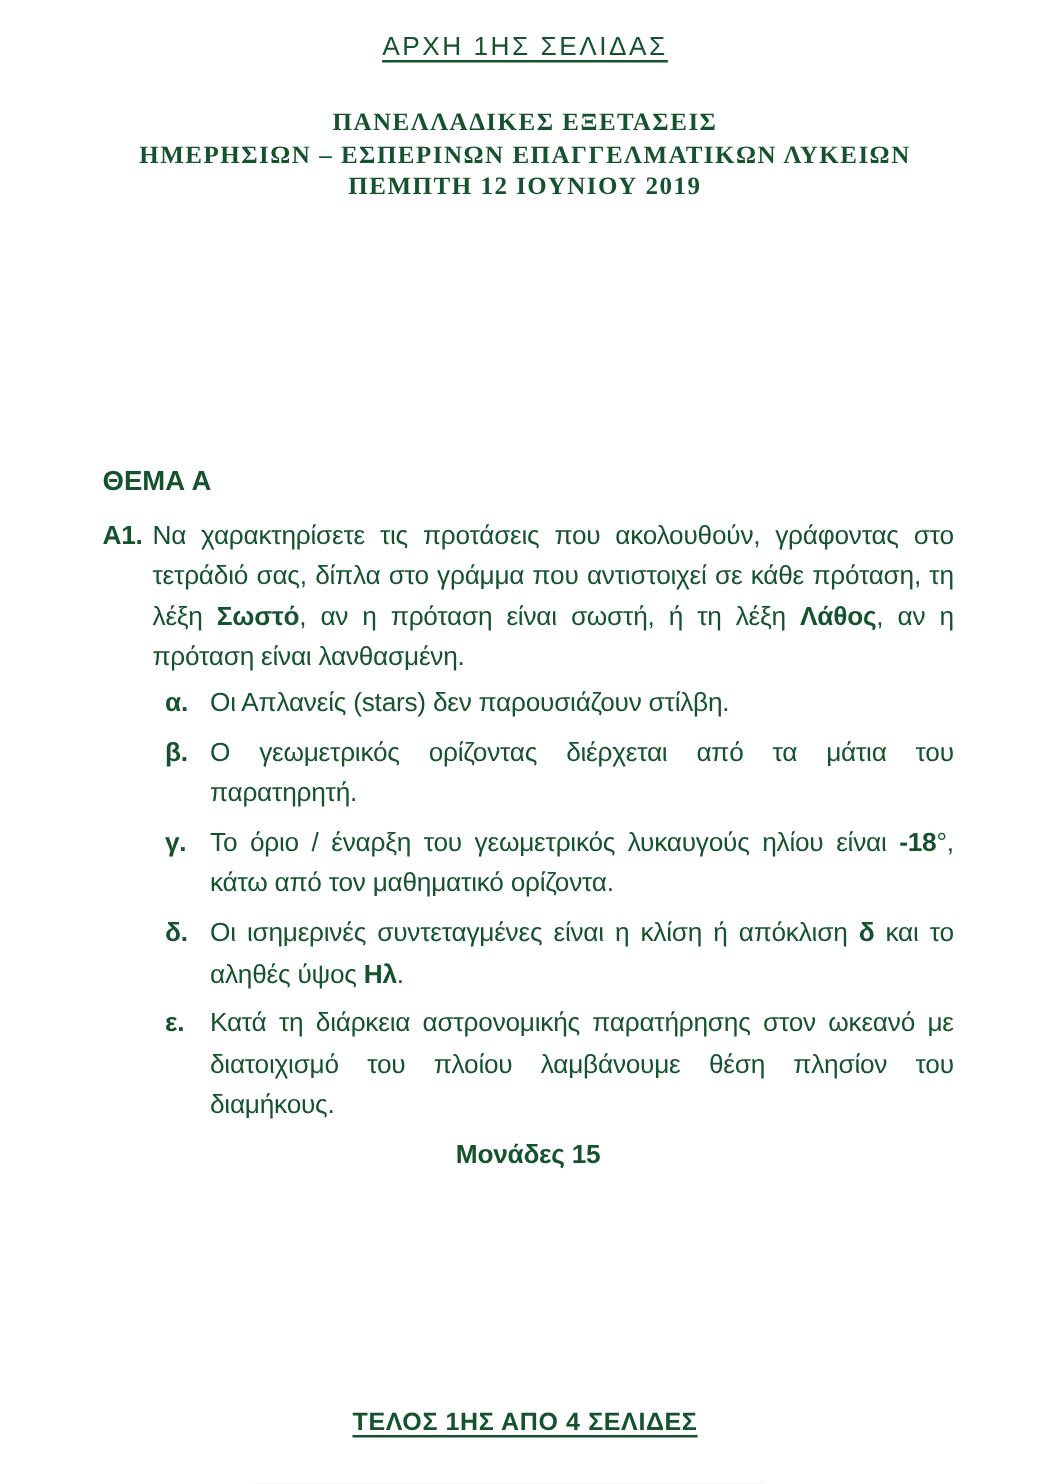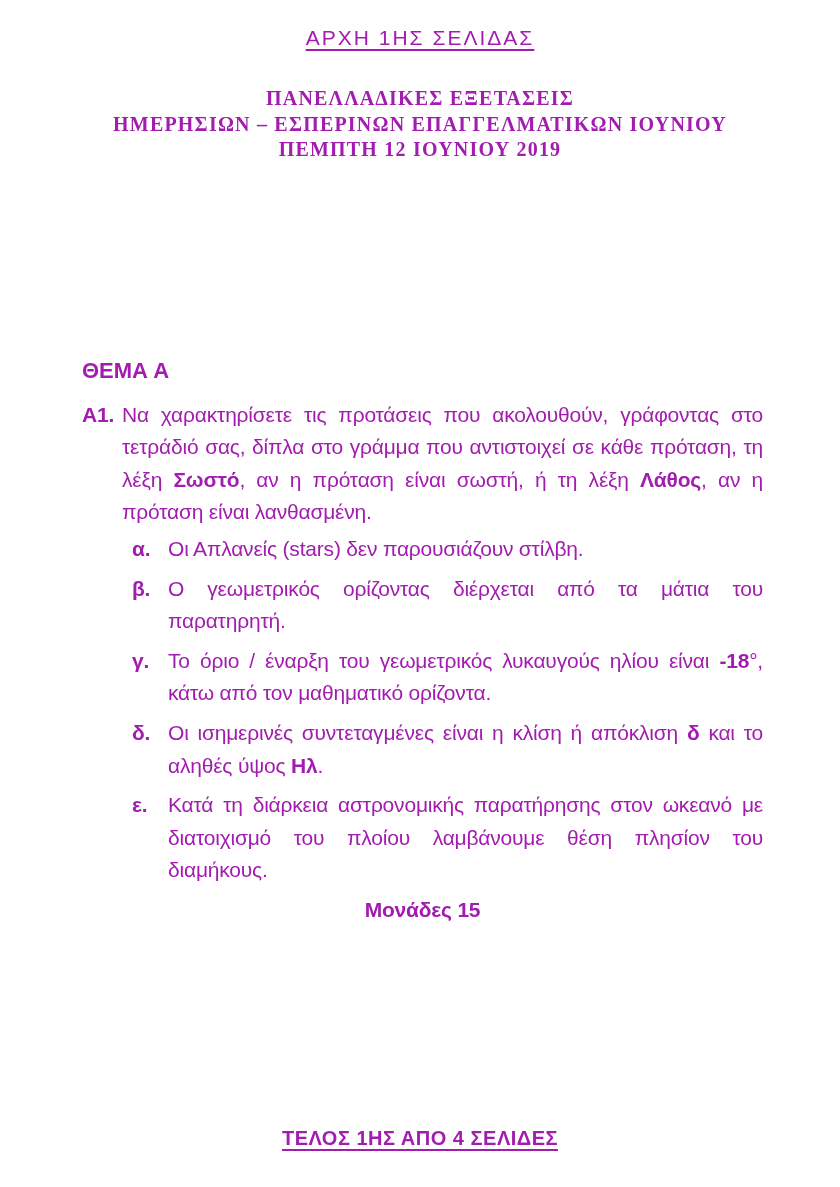--- a/index.html
+++ b/index.html
@@ -2,21 +2,21 @@
 <html lang="el"><head>
 <meta charset="utf-8">
 <style>
   html, body { margin: 0; padding: 0; background: #e8e8e8; }
   .page {
     position: relative;
     width: 840px;
     height: 1187px;
     margin: 0 auto;
     background: #ffffff;
-    color: #a21caf;
+    color: #14532d;
     font-family: "Liberation Sans", "DejaVu Sans", sans-serif;
     overflow: hidden;
   }
   .underline {
     text-decoration: underline;
     text-decoration-thickness: 2px;
     text-underline-offset: 4px;
   }
   .prewrap { white-space: pre-wrap; }
 
@@ -43,21 +43,21 @@
     font-family: Liberation Serif, serif;
   }
   .band-exams   { top: 86px; }
   .band-subject { top: 170px; }
   .band-pages   { top: 231px; }
 
   
   .content {
     position: absolute;
     left: 82px;
-    top: 355px;
+    top: 369px;
     width: 681px;
     font-size: 21px;
     line-height: 32.6px;
     letter-spacing: -0.2px;
   }
   .theme-heading {
     font-weight: 700;
     font-size: 22px;
     letter-spacing: 0;
     margin-bottom: 11px;
@@ -108,21 +108,21 @@
 <body>
 
 <div class="page">
 
   <div class="doc-header">
     <span class="underline">ΑΡΧΗ 1ΗΣ ΣΕΛΙΔΑΣ</span>
   </div>
 
   <div class="band band-exams">
     <div>ΠΑΝΕΛΛΑΔΙΚΕΣ ΕΞΕΤΑΣΕΙΣ</div>
-    <div>ΗΜΕΡΗΣΙΩΝ – ΕΣΠΕΡΙΝΩΝ ΕΠΑΓΓΕΛΜΑΤΙΚΩΝ ΙΟΥΝΙΟΥ</div>
+    <div>ΗΜΕΡΗΣΙΩΝ – ΕΣΠΕΡΙΝΩΝ ΕΠΑΓΓΕΛΜΑΤΙΚΩΝ ΛΥΚΕΙΩΝ</div>
     <div>ΠΕΜΠΤΗ 12 ΙΟΥΝΙΟΥ 2019</div>
   </div>
 
 
 
   <div class="content">
 
     <div class="theme-heading">ΘΕΜΑ Α</div>
 
     <div class="question">

